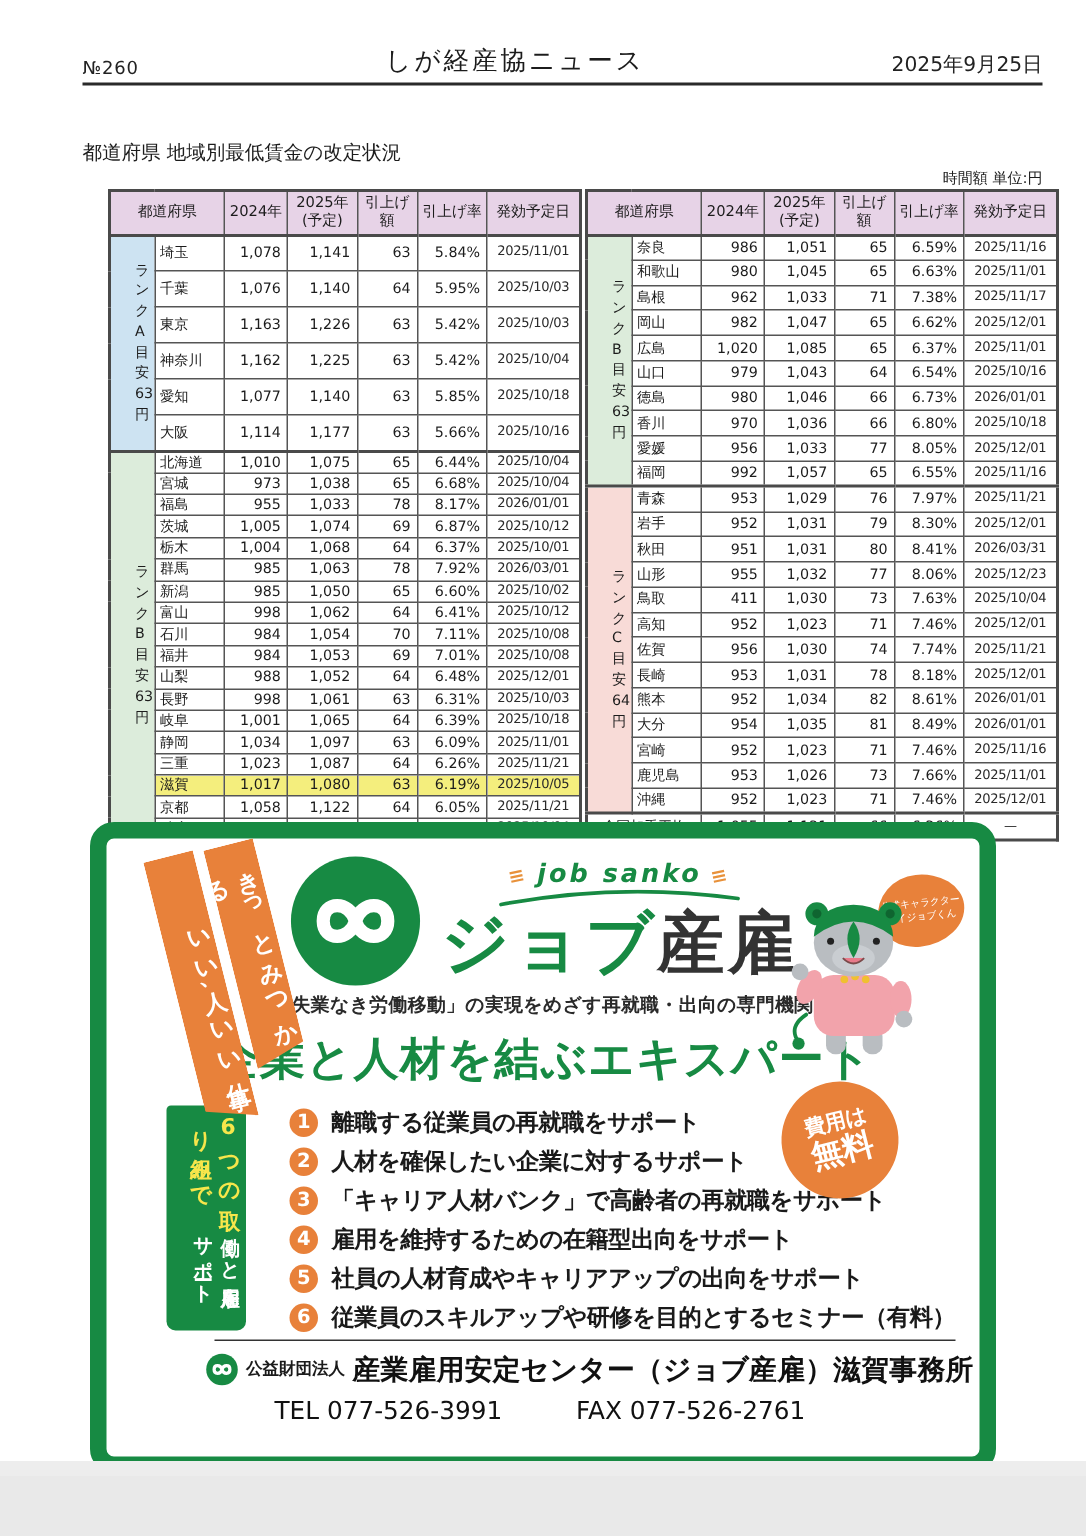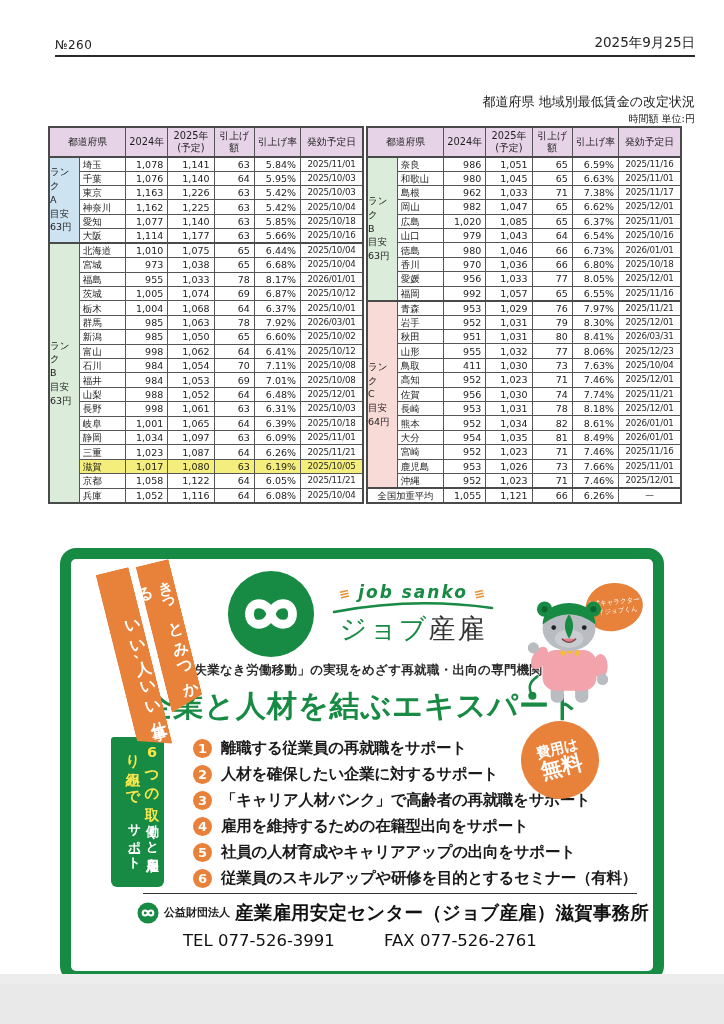--- a/index.html
+++ b/index.html
@@ -9,30 +9,30 @@
 
   
   .masthead{position:absolute;top:30px;left:55px;width:640px;height:27px;
             border-bottom:2px solid #2a2a2a;display:flex;align-items:flex-end;
             justify-content:space-between;padding-bottom:3px}
   .masthead .no{font-size:12px;letter-spacing:.5px}
   .masthead .ttl{font-size:17px;letter-spacing:2px;color:#1c1c1c}
   .masthead .date{font-size:13.5px}
 
   
-  .tbl-title{position:absolute;top:93px;left:55px;width:640px;text-align:right;font-size:13px;color:#1c1c1c}
+  .tbl-title{position:absolute;top:93px;left:55px;width:640px;text-align:left;font-size:13px;color:#1c1c1c}
   .unit-note{position:absolute;top:112px;right:29px;font-size:10px;color:#1c1c1c}
-  .tables{position:absolute;top:126px;left:48px;display:flex}
+  .tables{position:absolute;top:126px;left:72px;display:flex}
   table.wage{border-collapse:collapse;table-layout:fixed;width:316px;border:2px solid #4a4a4a;background:#fff}
   table.wage + table.wage{margin-left:2px}
   .wage th{background:#e7d3e7;border:1px solid #555;font-weight:normal;font-size:9.8px;
            white-space:pre-line;line-height:1.2;padding:2px 0;text-align:center;color:#1c1c1c}
   .wage td{border:1px solid #555;height:14.4px;line-height:13px;padding:0 2px;
            white-space:nowrap;overflow:hidden;font-size:9.5px;color:#1c1c1c}
-  .wage td.rank{white-space:pre-line;line-height:1.45;text-align:left;font-size:9.5px;padding:0}
+  .wage td.rank{white-space:pre-line;line-height:1.45;text-align:right;font-size:9.5px;padding:16px}
   .wage td.pref{text-align:left;padding-left:3px}
   .wage td.num{text-align:right;padding-right:4px}
   .wage td.date{text-align:center;font-size:8.7px;letter-spacing:-.2px;padding:0;color:#2a2a2a}
   .wage td.sum{text-align:center;font-size:9.3px}
   .wage tr.hl td:not(.rank){background:#f4ee7d}
   .wage tr.gstart td{border-top:2px solid #4a4a4a}
 
   
   .ad{position:absolute;left:60px;top:548px;width:604px;height:434px;background:#fff;
       border:11px solid #178a43;border-radius:16px}
@@ -46,21 +46,21 @@
   .ribbon.r-left{left:24px;top:2px;width:34px;height:182px;transform:rotate(-14deg);
           clip-path:polygon(0 0,100% 0,100% 100%,0 94%)}
 
   .logo-row{display:flex;justify-content:center;align-items:center;gap:12px;margin-top:10px}
   .logo-circle{width:90px;height:90px;flex:0 0 auto}
   .logo-text{display:flex;flex-direction:column;align-items:center}
   .script-row{color:#178a43;font-style:italic;font-weight:bold;font-size:17px;letter-spacing:2px;line-height:1}
   .script-row::before,.script-row::after{content:"≡";color:#e8913a;font-style:normal;font-size:13px;
         display:inline-block;margin:0 6px;transform:rotate(-12deg)}
   .logo-arc{margin-top:1px}
-  .jp-wordmark{font-size:27px;font-weight:normal;letter-spacing:2px;line-height:1.08}
+  .jp-wordmark{font-size:45px;font-weight:bold;letter-spacing:2px;line-height:1.08}
   .jp-wordmark .g{color:#178a43}
   .jp-wordmark .d{color:#333}
 
   .tagline{text-align:center;font-size:12.5px;font-weight:bold;color:#2a2a2a;margin-top:3px;letter-spacing:.3px}
   .headline{text-align:center;font-size:30px;font-weight:bold;color:#178a43;margin-top:7px;letter-spacing:1px}
 
   .badge{position:absolute;right:54px;top:152px;width:78px;height:78px;border-radius:50%;
          background:#e8813a;color:#fff;display:flex;flex-direction:column;align-items:center;
          justify-content:center;transform:rotate(-14deg);z-index:5}
   .badge .b1{font-size:14px;font-weight:bold;line-height:1.1}
@@ -103,20 +103,21 @@
   .page-num{position:absolute;top:994px;left:0;width:100%;text-align:center;font-size:11px;letter-spacing:2px;color:#1c1c1c}
   .scan-edge{position:absolute;left:0;bottom:0;width:100%;height:10px;background:#ededed}
 </style>
 </head>
 <body>
 
 <div class="page">
 
   <div class="masthead">
     <span class="no">№260</span>
+    <span class="ttl">しが経産協ニュース</span>
     <span class="date">2025年9月25日</span>
   </div>
 
   <div class="tbl-title">都道府県 地域別最低賃金の改定状況</div>
   <div class="unit-note">時間額 単位:円</div>
   <div class="tables">
     <table class="wage" id="wage-left">
         <colgroup>
           <col style="width: 30px;">
           <col style="width: 46px;">

